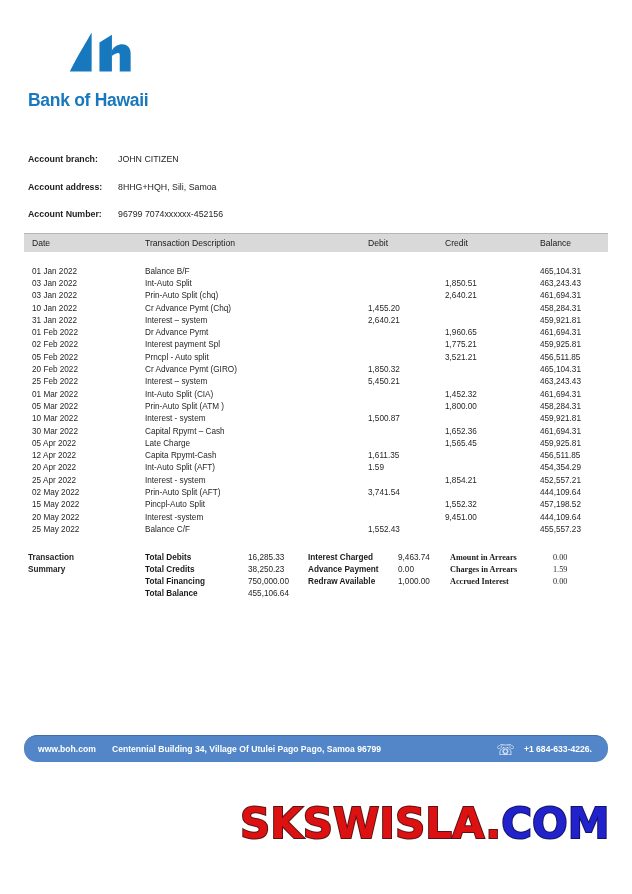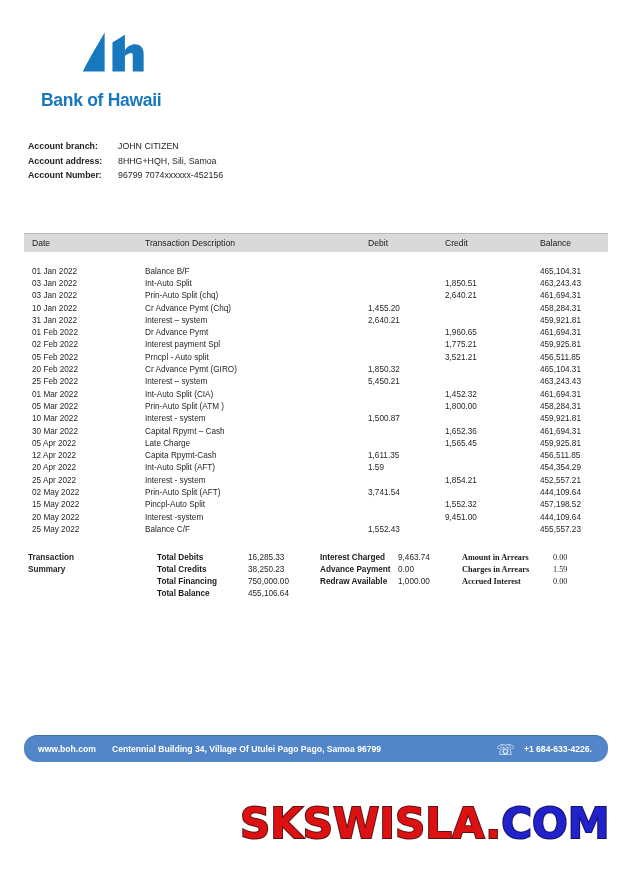--- a/index.html
+++ b/index.html
@@ -9,27 +9,27 @@
     --wm-red:#dd1111;
     --wm-blue:#2222cc;
   }
   *{margin:0;padding:0;box-sizing:border-box;}
   html,body{background:#ffffff;}
   .page{
     position:relative;width:632px;height:894px;background:#ffffff;overflow:hidden;
     color:#262626;font-family:"Liberation Sans","DejaVu Sans",sans-serif;
   }
   
-  .brand{position:absolute;top:30px;left:28px;margin-left:13px;}
+  .brand{position:absolute;top:30px;left:28px;}
   .brand svg{display:block;margin-left:34px;}
   .brand svg path{fill:var(--brand);}
   .brand-name{font-size:17.5px;font-weight:bold;color:var(--brand);letter-spacing:-0.3px;margin-top:2px;}
   
   .account-info{position:absolute;top:139px;left:28px;font-size:8.8px;color:#1f1f1f;}
-  .acct-row{display:grid;grid-template-columns:90px auto;height:14.6px;align-items:center;}
+  .acct-row{display:grid;grid-template-columns:90px auto;height:14.6px;align-items:center;margin-top:13px;}
   .acct-label{font-weight:bold;}
   
   .txn-table{position:absolute;top:233px;left:24px;width:584px;}
   .t-head{
     display:grid;grid-template-columns:113px 223px 77px 95px 1fr;padding-left:8px;
     height:19px;align-items:center;background:var(--thead-bg);
     border-top:1px solid #b7b7b7;font-weight:normal;font-size:8.6px;color:#1a1a1a;
   }
   .t-body{margin-top:13px;}
   .t-row{
@@ -37,21 +37,21 @@
     height:12.3px;align-items:center;font-size:8.2px;color:#262626;
   }
   
   .summary{position:absolute;top:551px;left:0;width:632px;font-size:8.2px;}
   .sum-title{position:absolute;left:28px;top:1px;font-weight:bold;line-height:12px;}
   .sum-group{position:absolute;top:0;}
   .sum-row{display:grid;height:12px;align-items:center;}
   .grp-totals{left:145px;}   .grp-totals .sum-row{grid-template-columns:103px auto;}
   .grp-interest{left:308px;} .grp-interest .sum-row{grid-template-columns:90px auto;}
   .grp-arrears{left:450px;font-family:Liberation Serif, serif;}  .grp-arrears .sum-row{grid-template-columns:103px auto;}
-  .sum-label{font-weight:bold;color:#1a1a1a;margin-left:12px;}
+  .sum-label{font-weight:bold;color:#1a1a1a;}
   
   .footer-bar{
     position:absolute;top:735px;left:24px;width:584px;height:27px;
     background:var(--footer-blue);border-top:1px solid #3f6ea8;
     color:#ffffff;display:flex;align-items:center;font-size:8.6px;font-weight:bold;border-radius:13px;
   }
   .f-site{margin-left:14px;}
   .f-address{margin-left:16px;}
   .f-phone-group{margin-left:auto;margin-right:16px;display:flex;align-items:center;gap:9px;}
   .f-icon{font-size:15px;font-weight:normal;line-height:1;}

